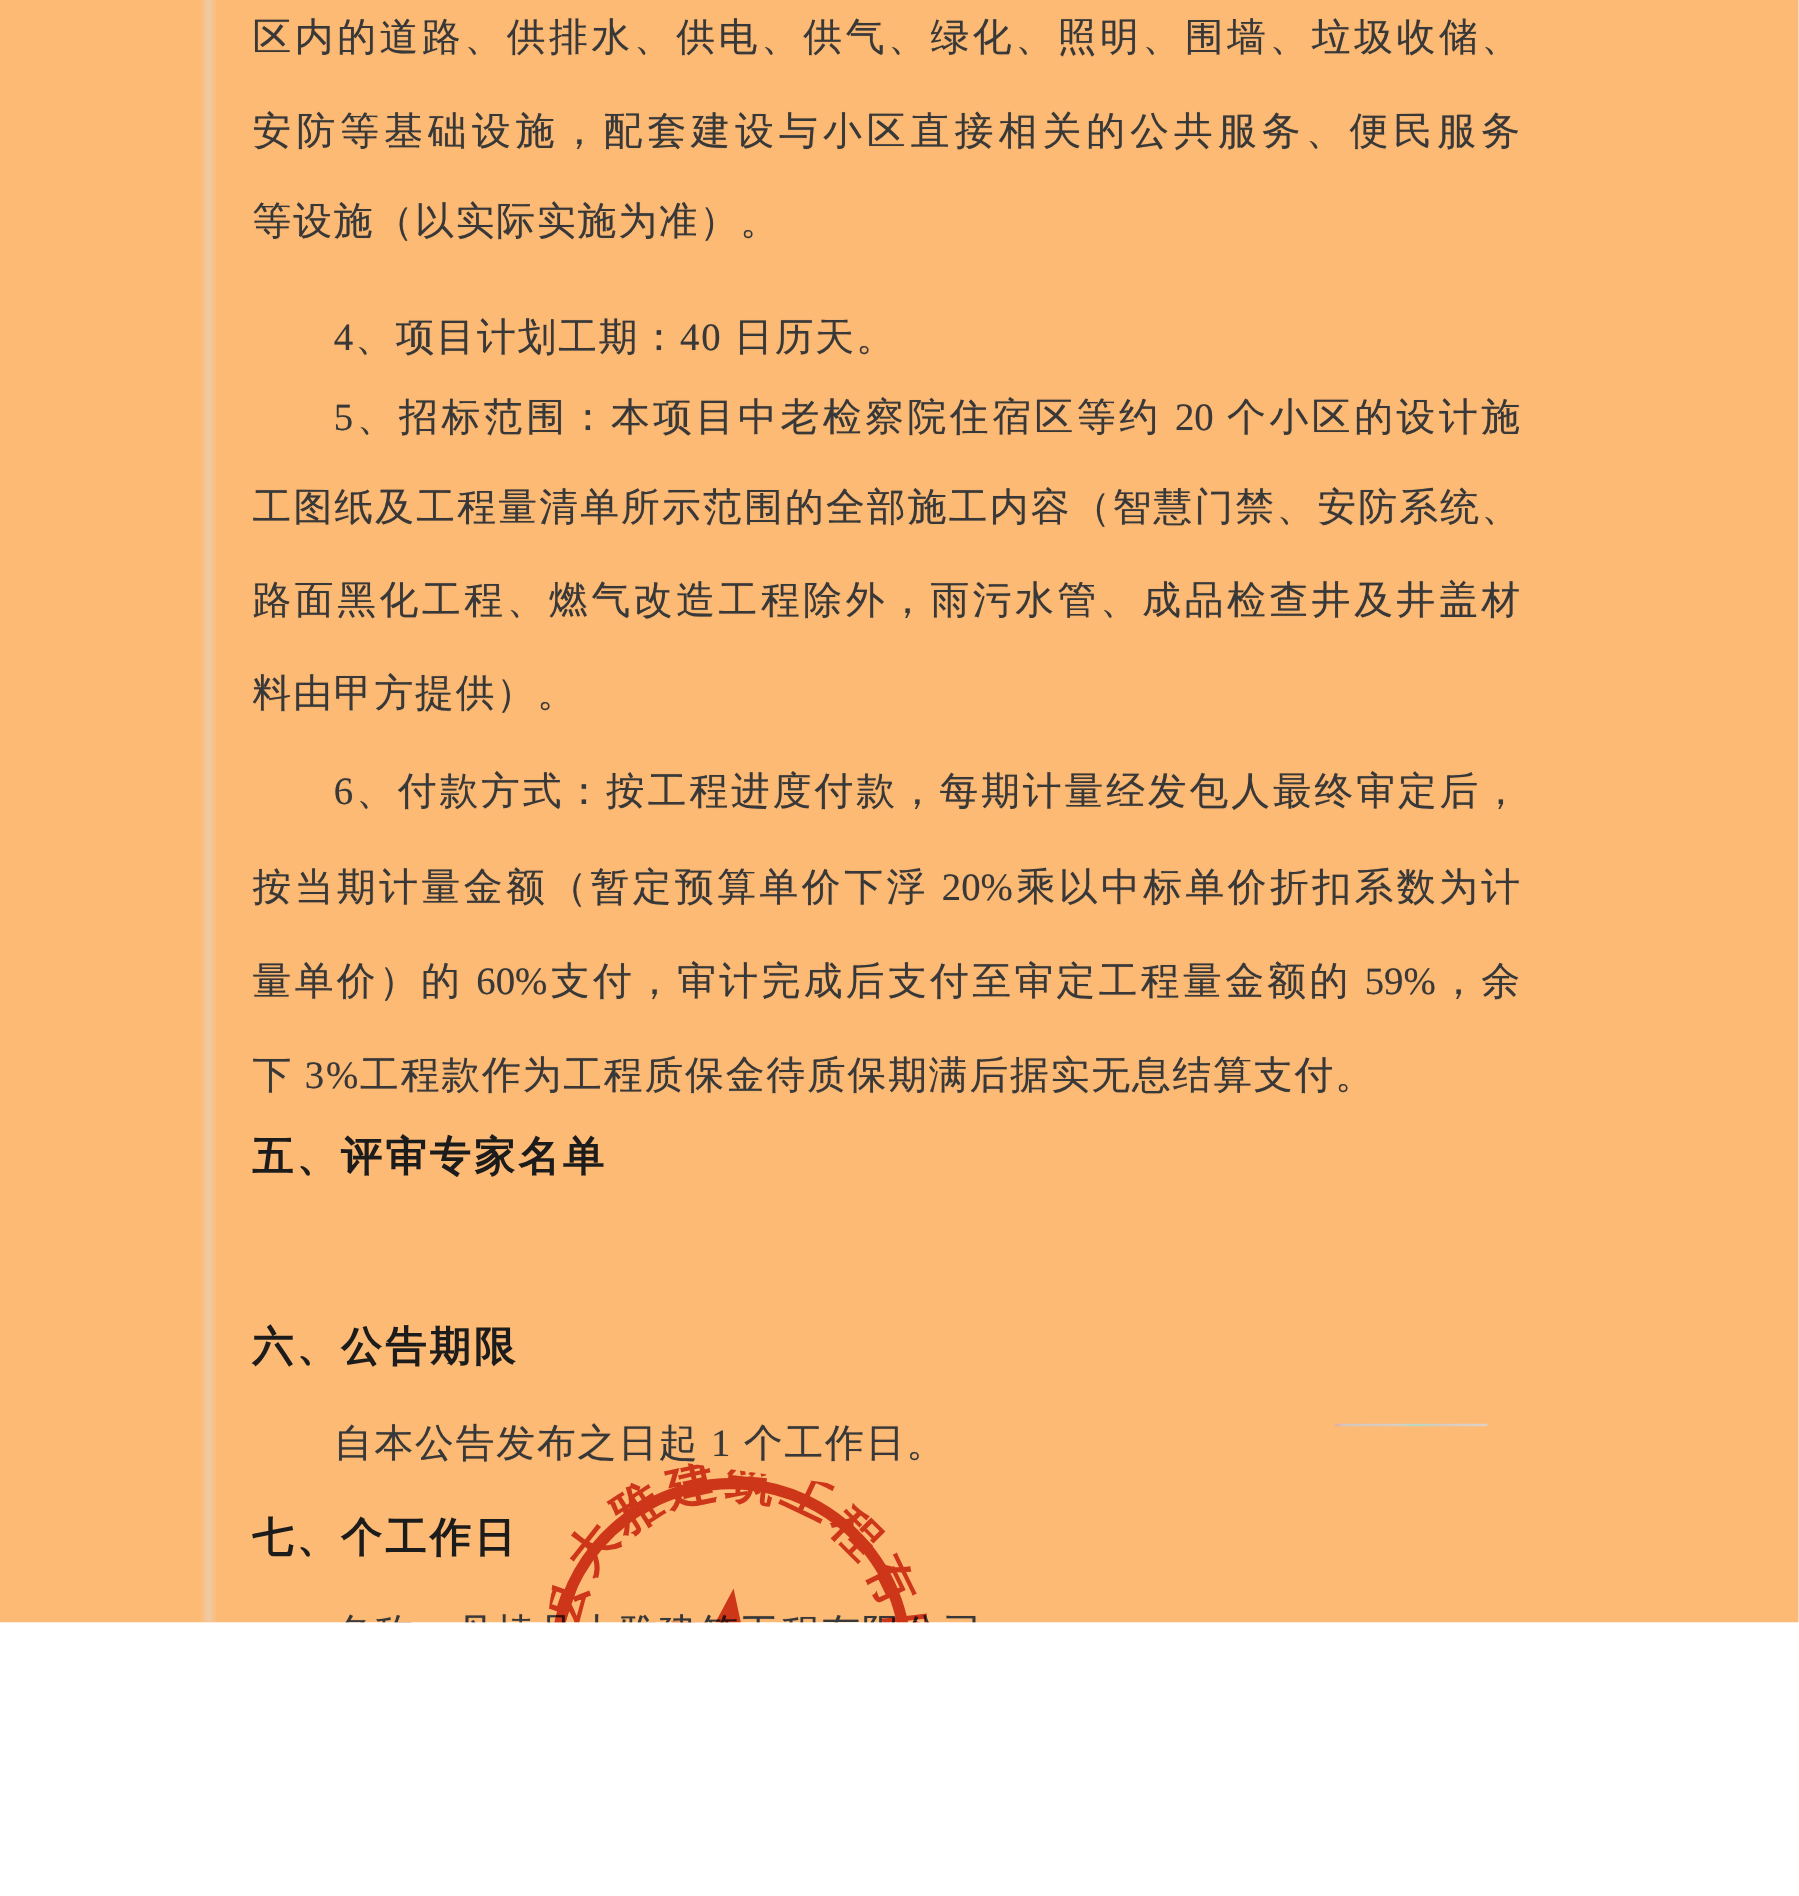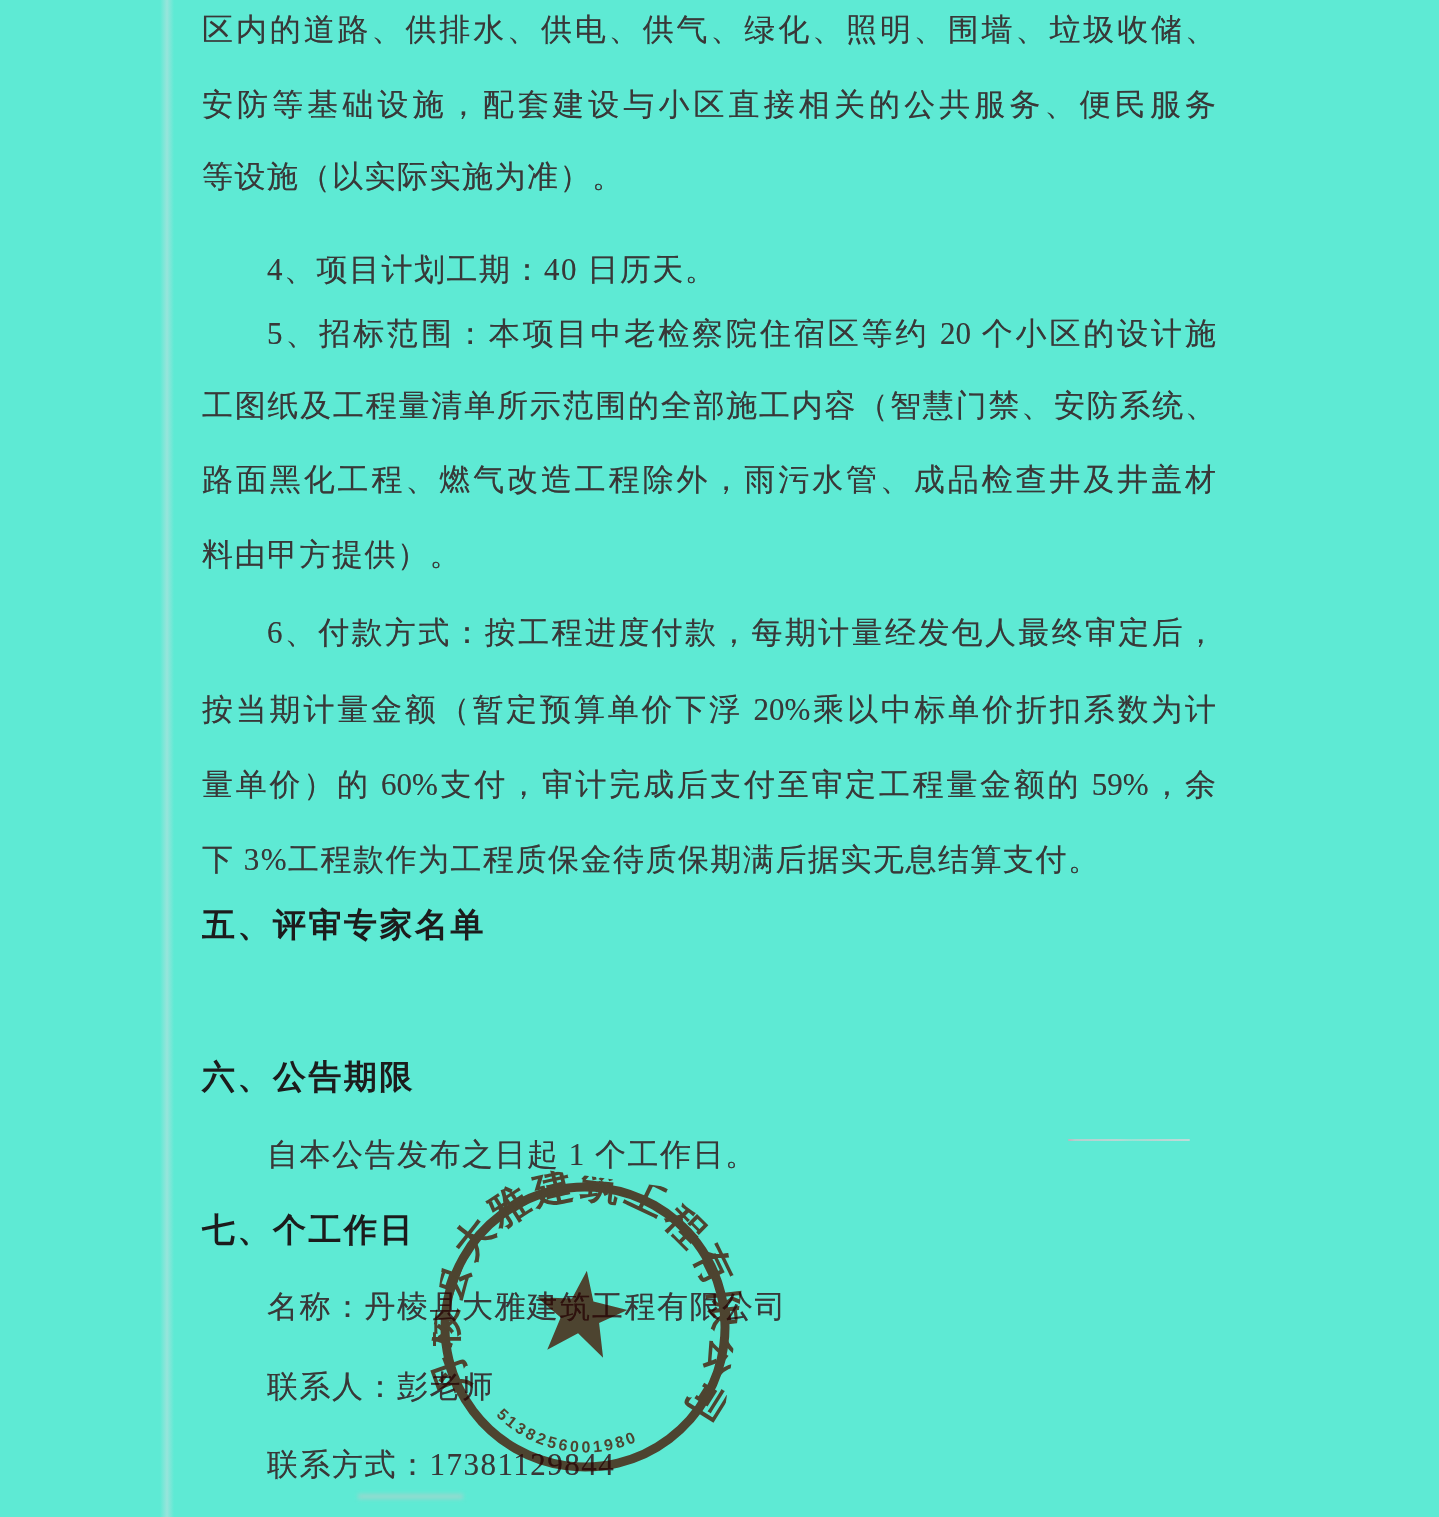--- a/index.html
+++ b/index.html
@@ -1,21 +1,21 @@
 <!DOCTYPE html>
 <html><head>
 <meta charset="utf-8">
 <style>
   html, body { margin: 0; padding: 0; background: #ffffff; }
 
   .page {
     position: relative;
     width: 1439px;
-    height: 1517px;
-    background: #5eead4;
+    height: 1298px;
+    background: #fdba74;
     overflow: hidden;
     font-family: "Liberation Serif", "DejaVu Serif", serif;
   }
 
   
   .scan-band {
     position: absolute;
     left: 160px; top: 0;
     width: 14px; height: 100%;
     background: linear-gradient(90deg, rgba(225,225,230,0) 0%, rgba(222,222,228,0.45) 50%, rgba(225,225,230,0) 100%);

